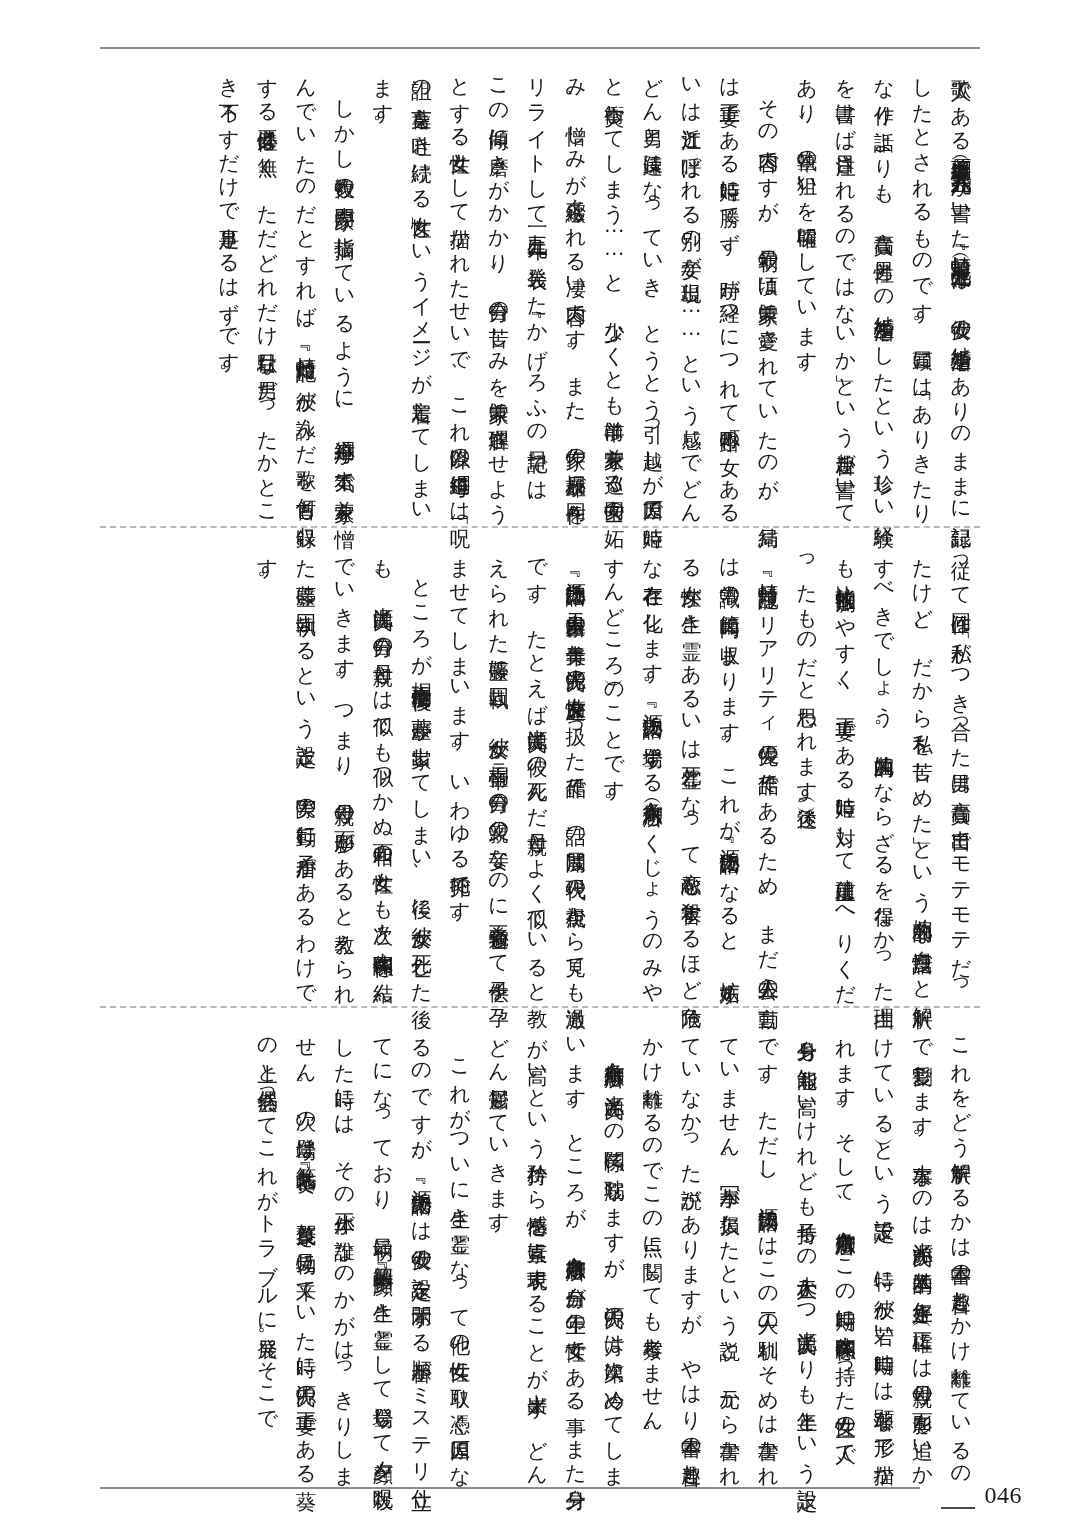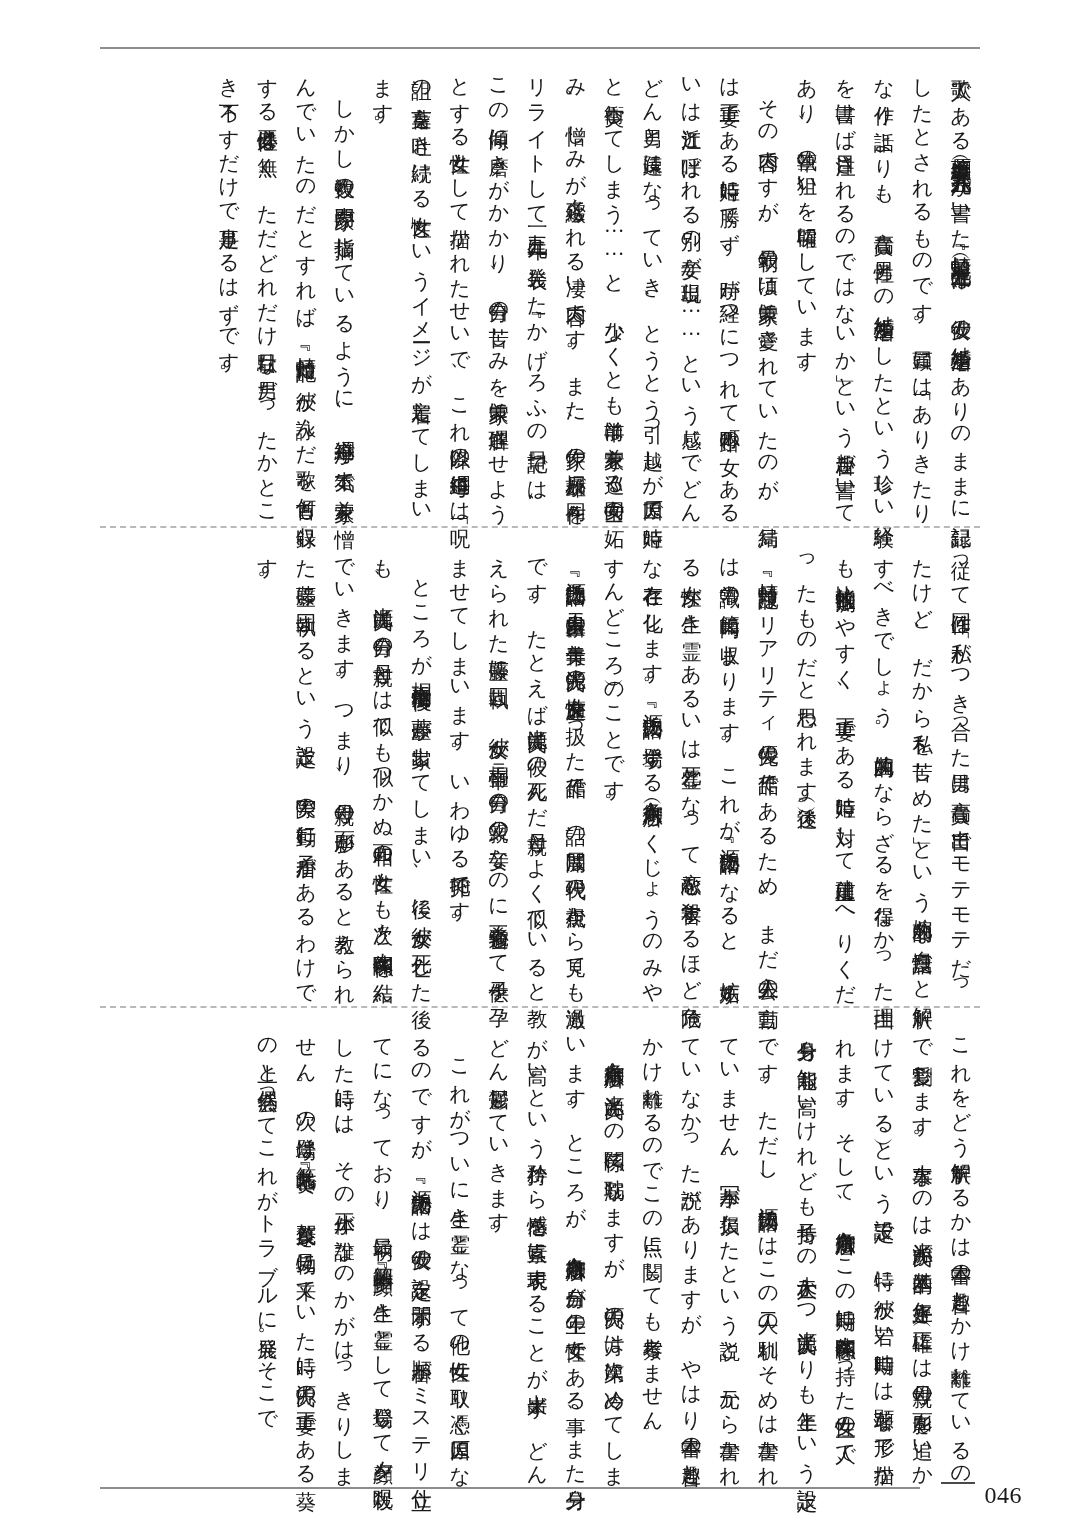--- a/index.html
+++ b/index.html
@@ -92,21 +92,21 @@
   .vblock p.noindent {
     text-indent: 0;
   }
 
   
   .folio-wrap {
     position: absolute;
     right: 58px;
     top: 1482px;
     display: flex;
-    align-items: flex-start;
+    align-items: flex-end;
     gap: 10px;
   }
   .folio-dash {
     display: block;
     width: 34px;
     height: 0;
     border-top: 2px solid #4a4a4a;
   }
   .folio-num {
     font-family: "Liberation Serif", "DejaVu Serif", serif;

